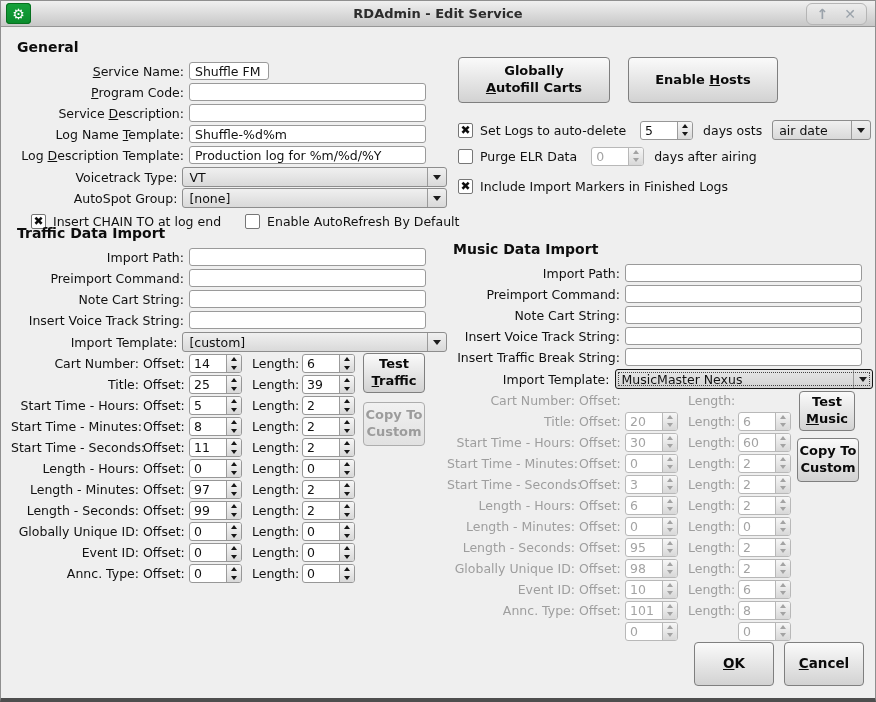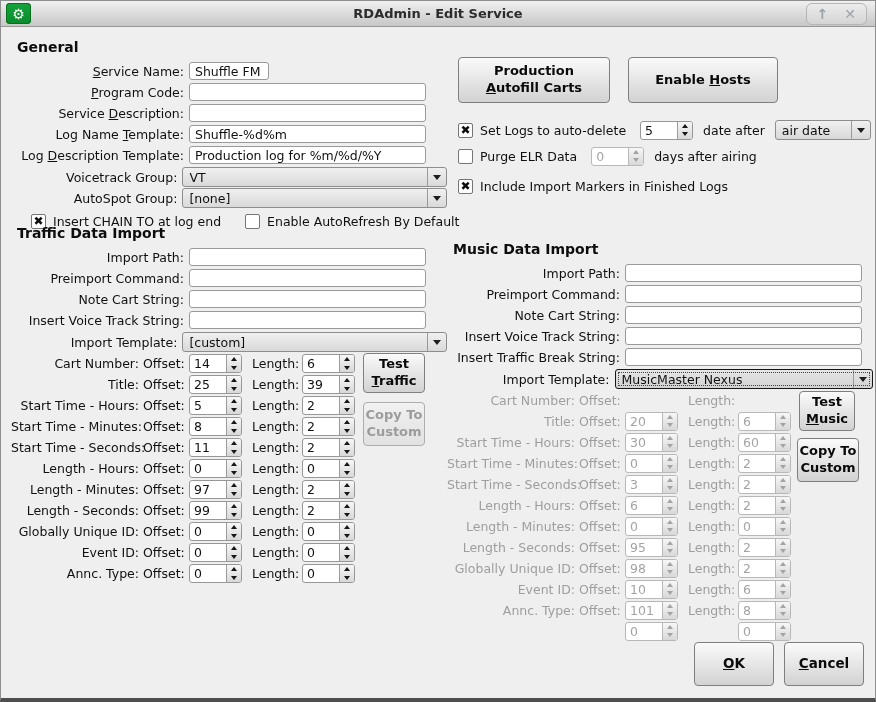--- a/index.html
+++ b/index.html
@@ -166,21 +166,21 @@
     </div>
     <div class="frow">
       <span class="flabel"><span>Log Name </span><u>T</u><span>emplate:</span></span>
       <input class="ti" value="Shuffle-%d%m" style="">
     </div>
     <div class="frow">
       <span class="flabel"><span>Log </span><u>D</u><span>escription Template:</span></span>
       <input class="ti" value="Production log for %m/%d/%Y" style="">
     </div>
     <div class="frow combo-row">
-      <span class="flabel">Voicetrack Group:</span>
+      <span class="flabel">Voicetrack Type:</span>
       <div class="combo">
         <span class="ct">VT</span>
         <span class="ca"></span>
       </div>
     </div>
     <div class="frow combo-row">
       <span class="flabel">AutoSpot Group:</span>
       <div class="combo">
         <span class="ct">[none]</span>
         <span class="ca"></span>
@@ -190,39 +190,39 @@
       <span class="cb checked"></span>
       <span class="cbl">Insert CHAIN TO at log end</span>
       <span class="cb second"></span>
       <span class="cbl">Enable AutoRefresh By Default</span>
     </div>
   </div>
 
   <div class="sec" id="sec-options">
     <div class="btnrow">
       <button class="pbtn" id="btn-autofill">
-        <span>Production</span>
+        <span>Globally</span>
         <span><u>A</u><span>utofill Carts</span></span>
       </button>
       <button class="pbtn" id="btn-hosts">
         <span><span>Enable </span><u>H</u><span>osts</span></span>
       </button>
     </div>
 
     <div class="optrow" id="row-autodelete">
       <span class="cb checked"></span>
       <span class="cbl">Set Logs to auto-delete</span>
       <span class="spin">
         <input value="5" style="">
         <span class="sb">
             <b class="u"></b>
             <b class="d"></b>
           </span>
       </span>
-      <span class="sep">date after</span>
+      <span class="sep">days osts</span>
       <div class="combo small">
         <span class="ct">air date</span>
         <span class="ca"></span>
       </div>
     </div>
 
     <div class="optrow" id="row-purge">
       <span class="cb"></span>
       <span class="cbl">Purge ELR Data</span>
       <span class="spin off">

